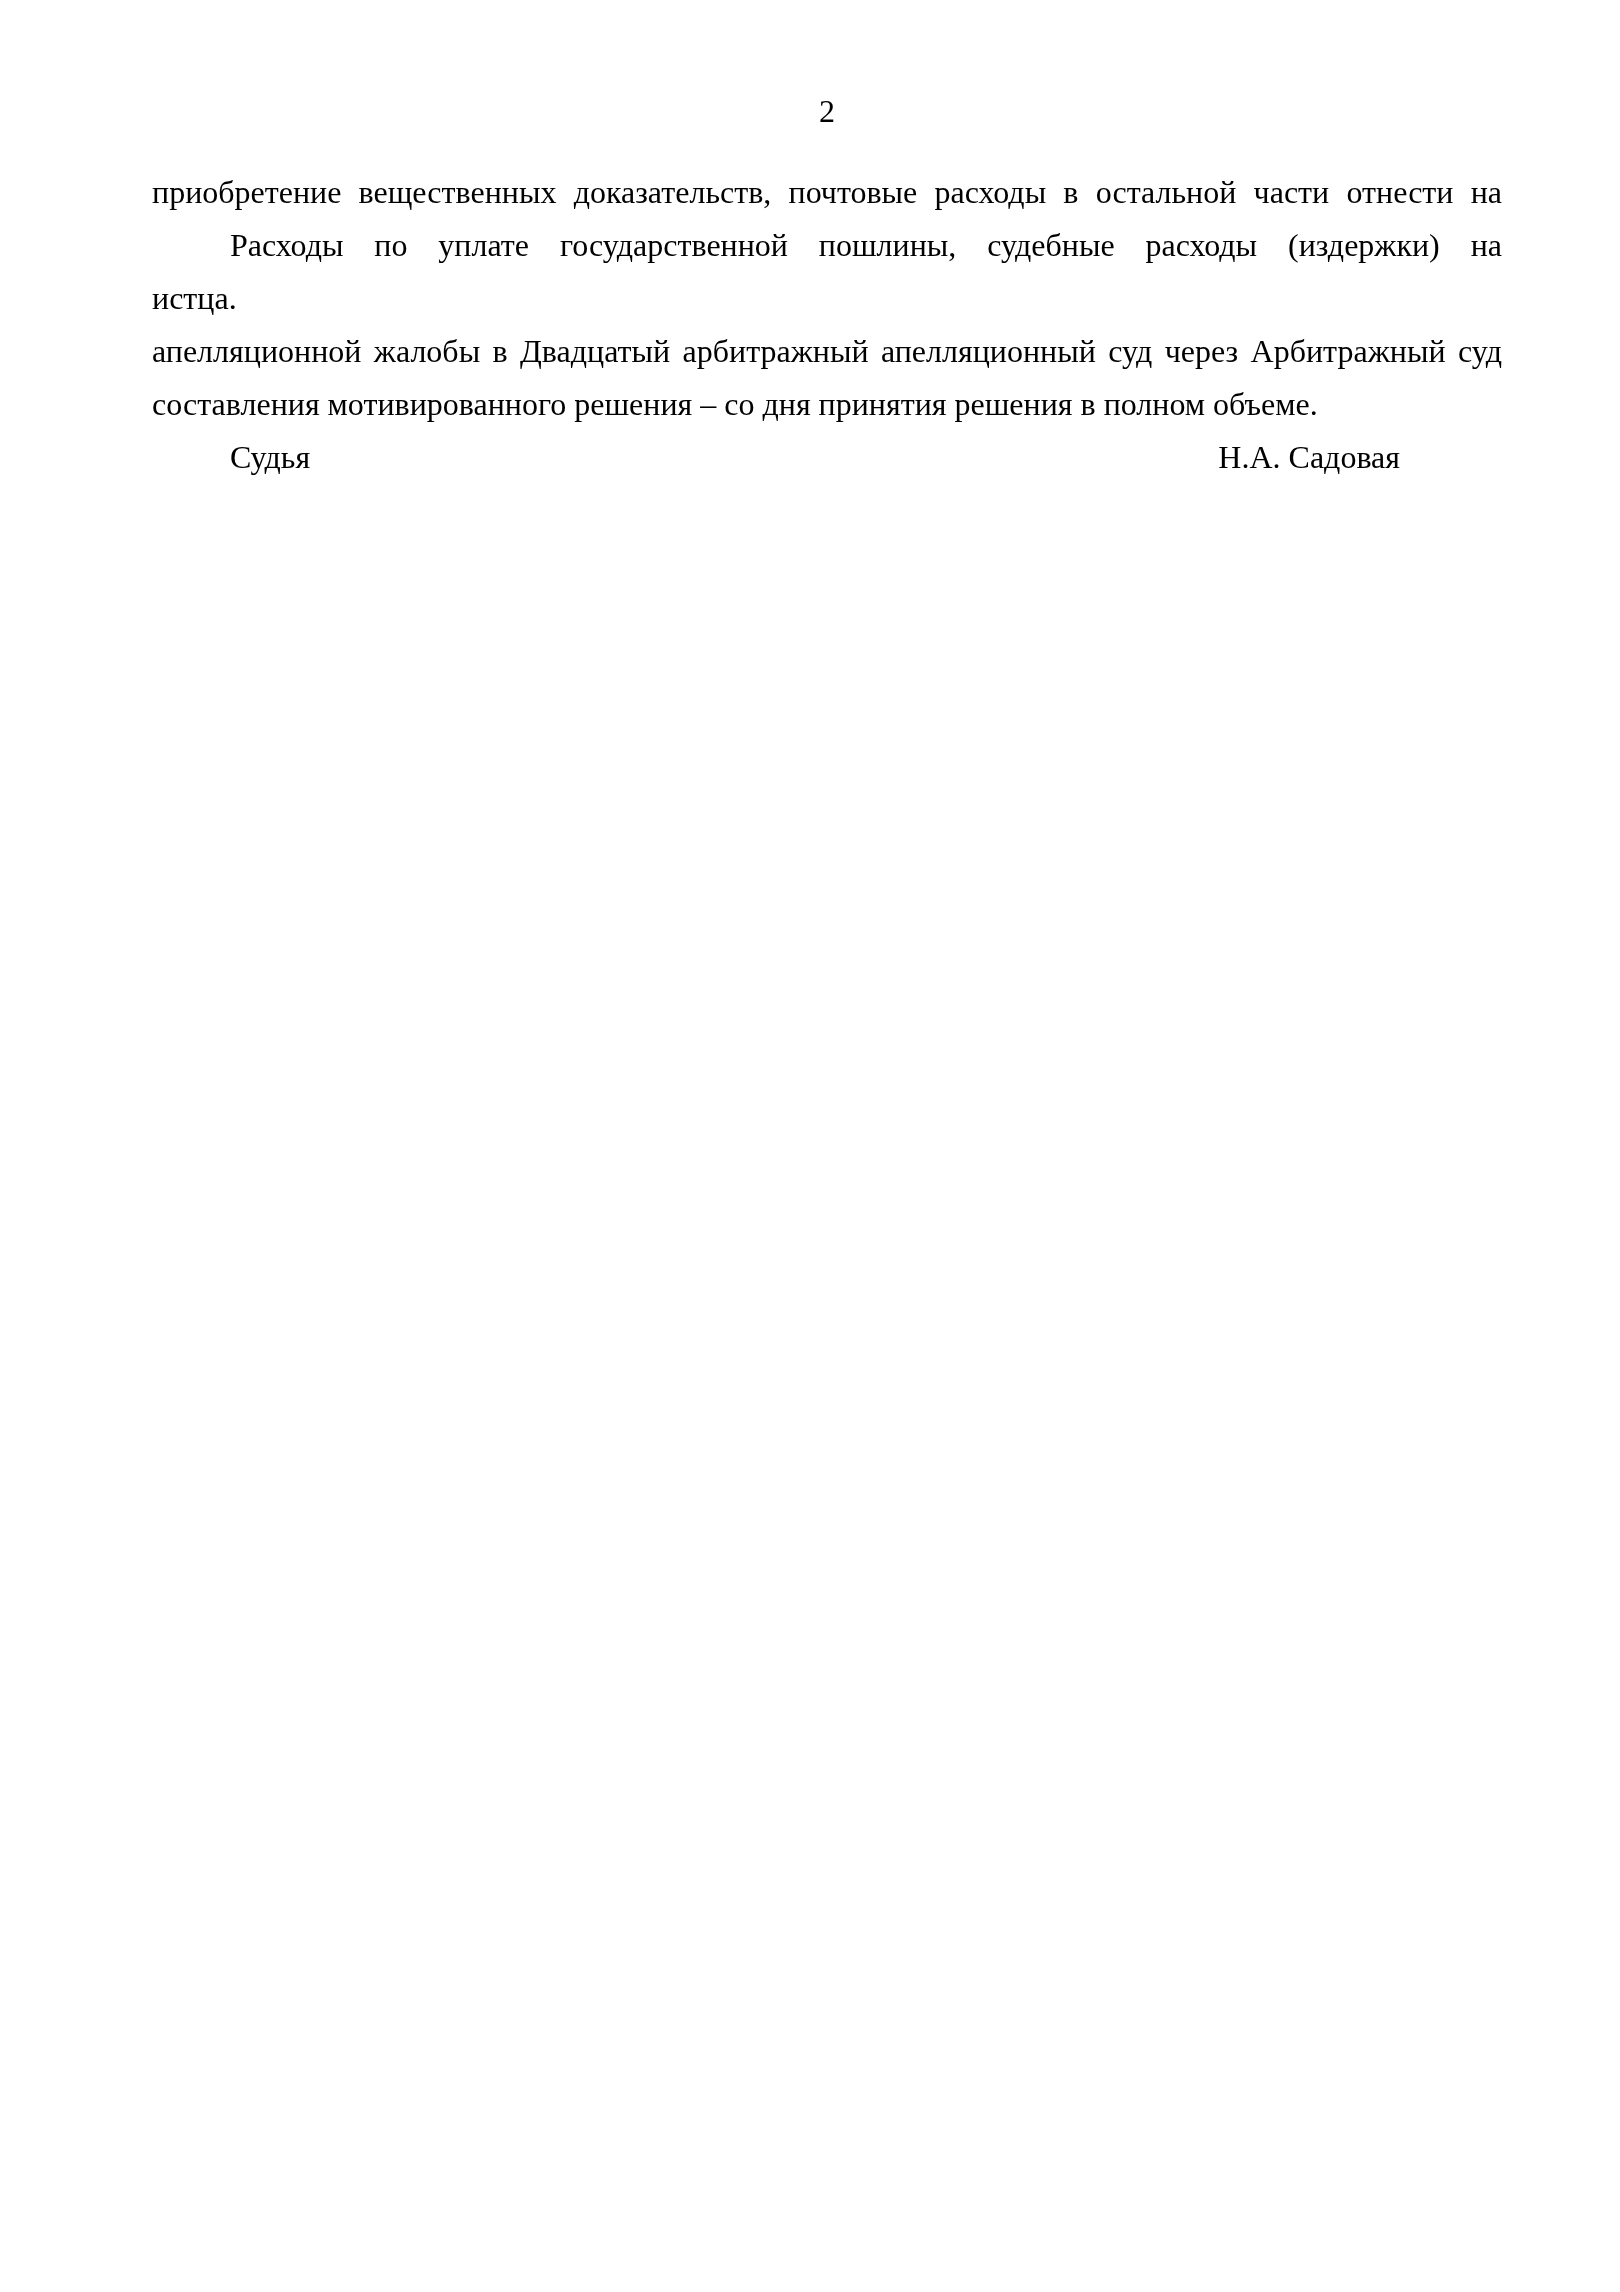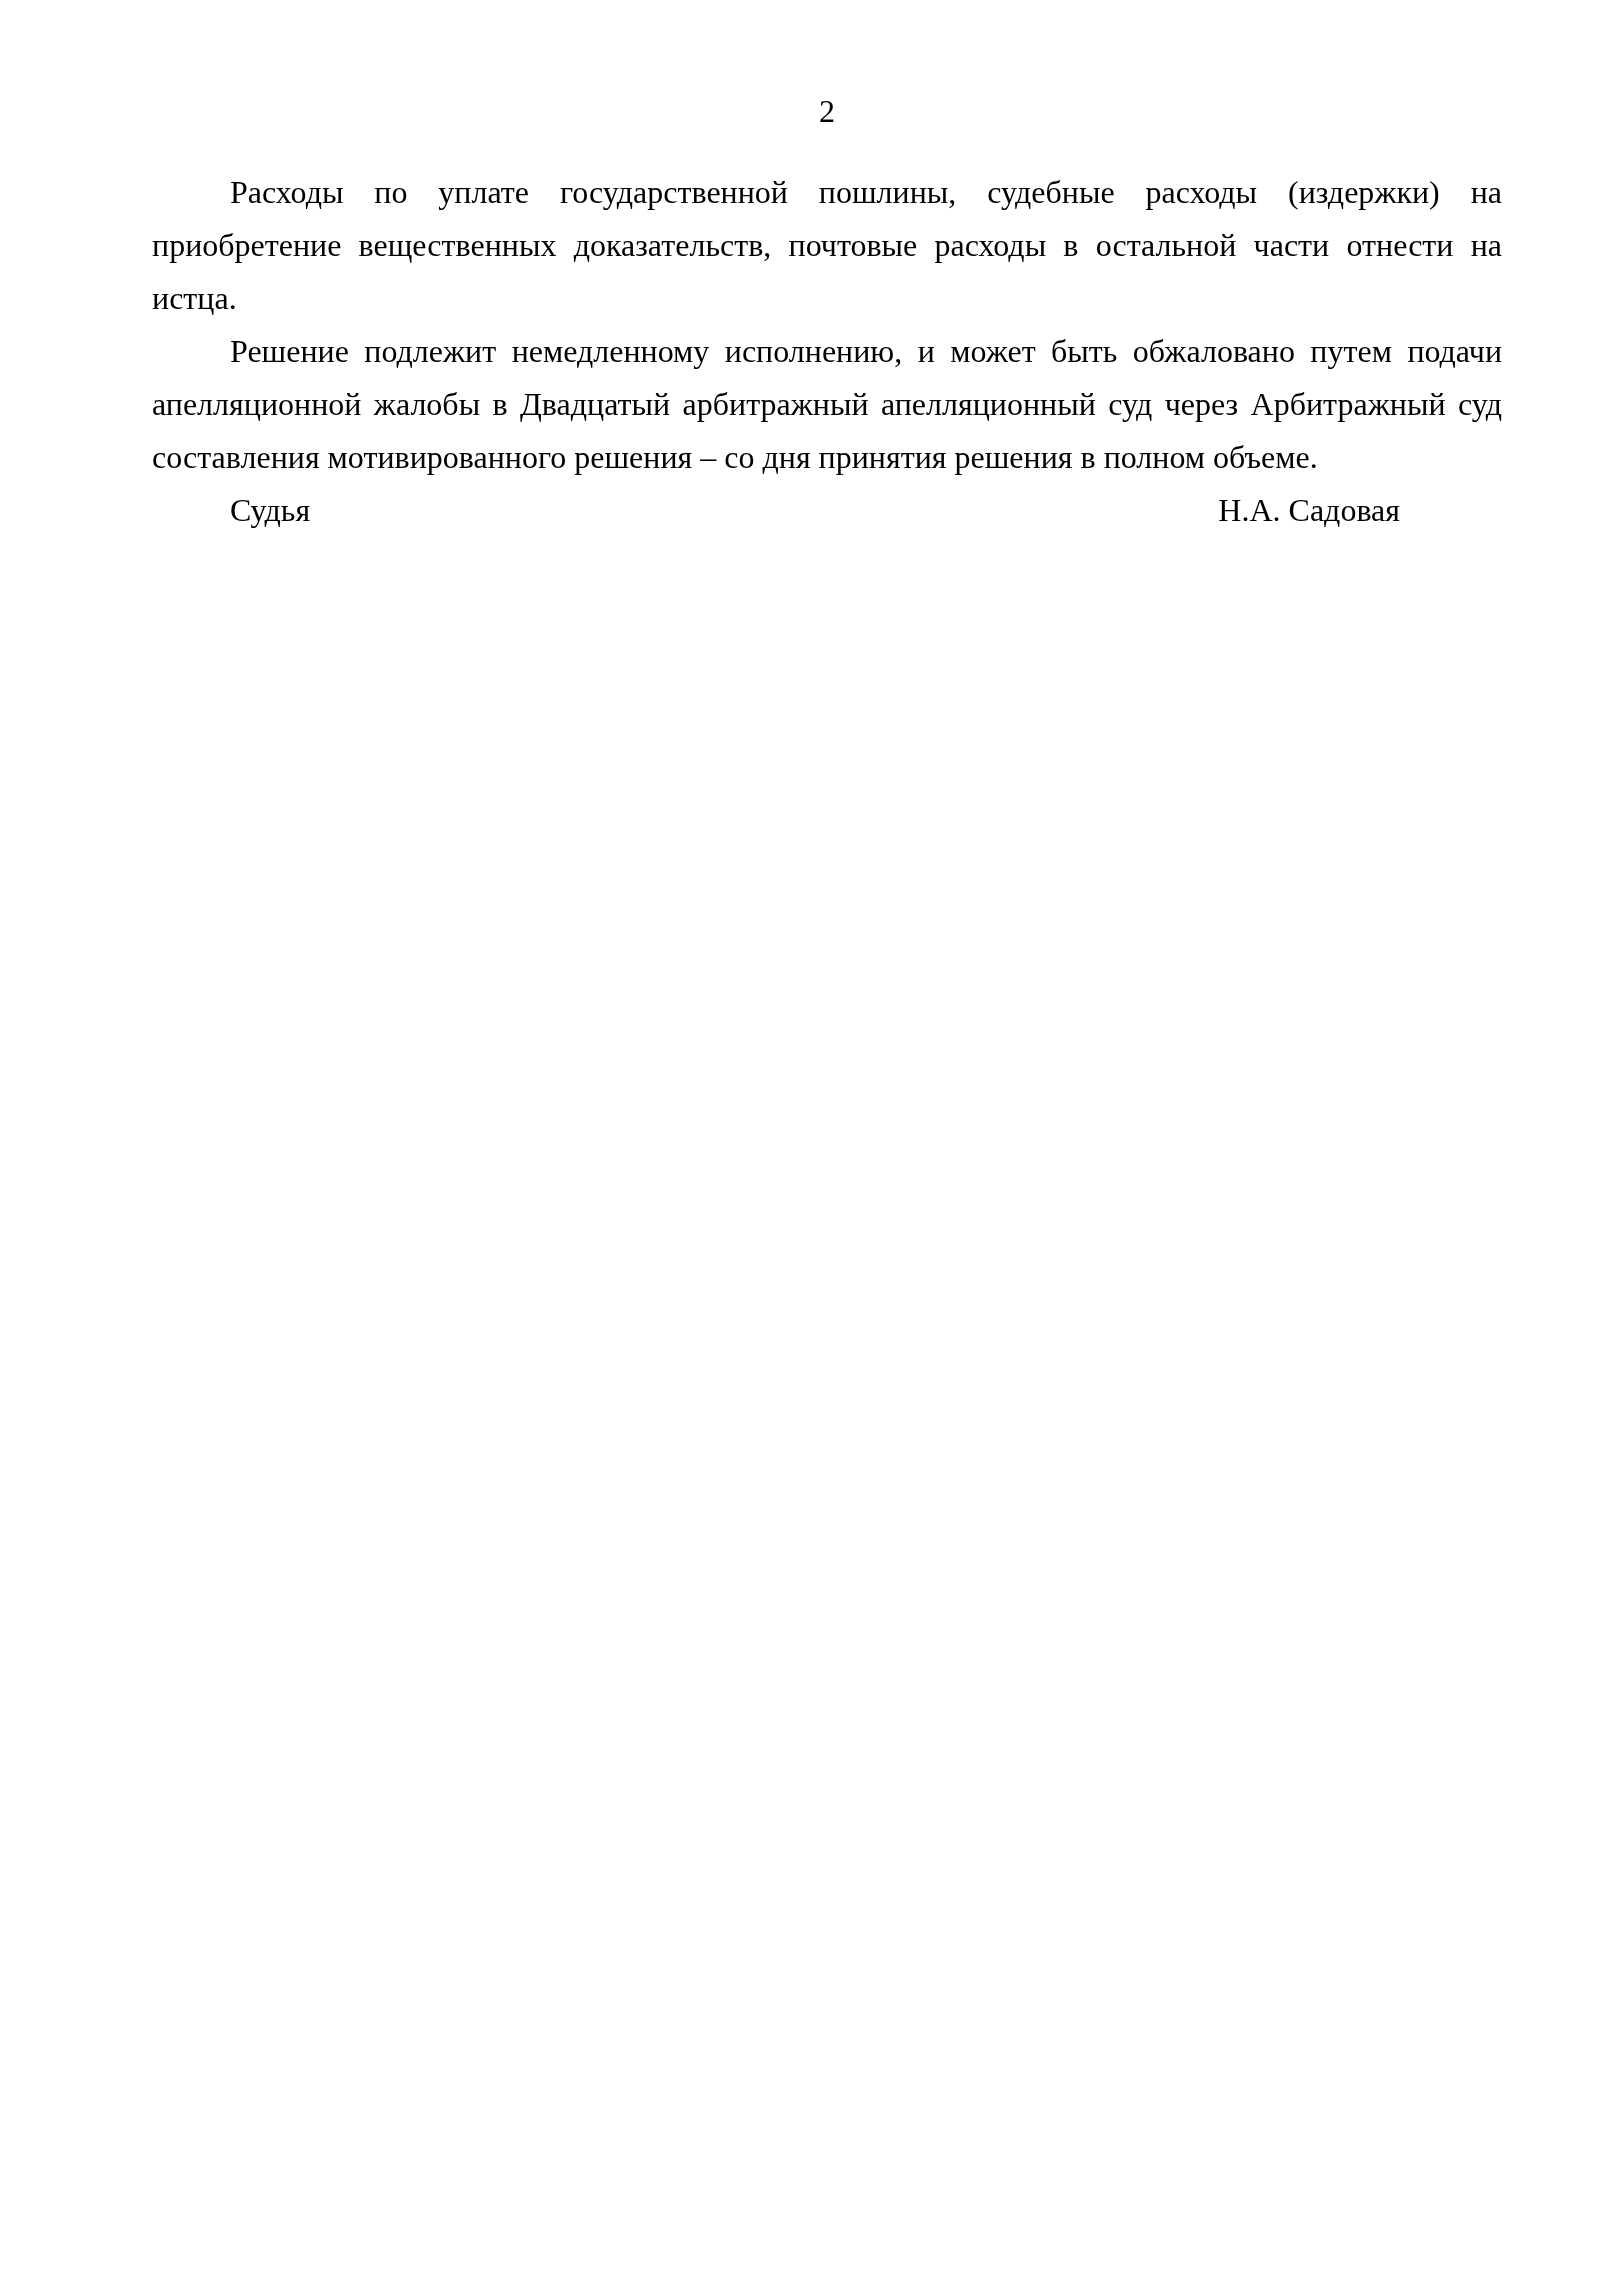--- a/index.html
+++ b/index.html
@@ -56,27 +56,26 @@
   }
 </style>
 </head>
 <body>
 
 <div class="page">
 
   <div class="page-number">2</div>
 
   <div class="para">
+    <div class="line">приобретение вещественных доказательств, почтовые расходы в остальной части отнести на</div>
     <div class="line first">Расходы по уплате государственной пошлины,  судебные расходы (издержки) на</div>
-    <div class="line">приобретение вещественных доказательств, почтовые расходы в остальной части отнести на</div>
     <div class="line last">истца.</div>
   </div>
 
   <div class="para">
-    <div class="line first">Решение подлежит немедленному исполнению, и может быть обжаловано путем подачи</div>
     <div class="line">апелляционной жалобы в Двадцатый арбитражный апелляционный суд через Арбитражный суд</div>
     <div class="line last">составления мотивированного решения – со дня принятия решения в полном объеме.</div>
   </div>
 
   <div class="signature-row">
     <span>Судья</span>
     <span>Н.А. Садовая</span>
   </div>
 
 </div>

